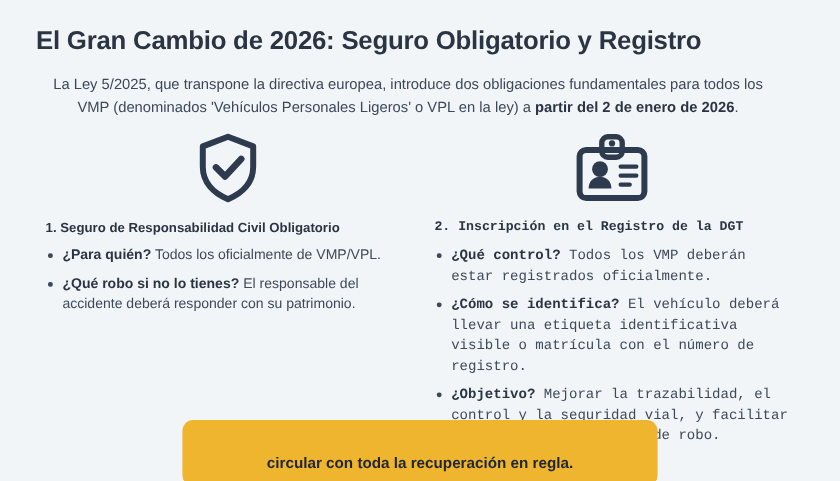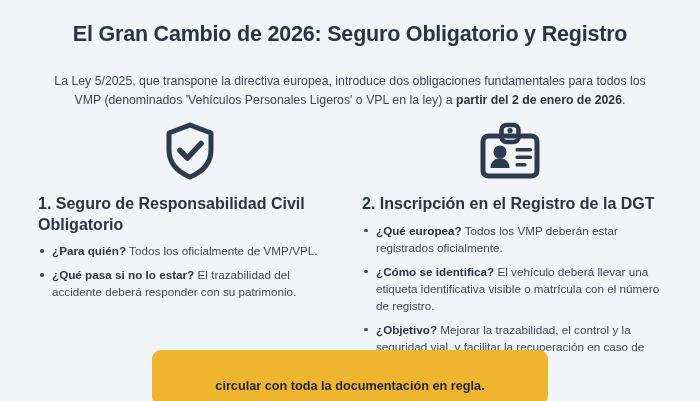--- a/index.html
+++ b/index.html
@@ -15,40 +15,40 @@
     overflow: hidden;
     position: relative;
   }
   .infographic {
     width: 700px;
     height: 401px;
     box-sizing: border-box;
     padding: 18px 30px 0 30px;
     display: flex;
     flex-direction: column;
-    align-items: center;
+    align-items: flex-start;
     position: relative;
   }
   .title {
     font-size: 21.5px;
     font-weight: bold;
     color: #2B3442;
     text-align: center;
     letter-spacing: -0.2px;
     line-height: 1.2;
     margin: 4px 0 0 0;
     white-space: nowrap;
   }
   .subtitle {
     font-size: 12.3px;
     line-height: 1.55;
     color: #3C4758;
     text-align: center;
     max-width: 620px;
-    margin: 24px 0 0 0;
+    margin: 13px 0 0 0;
   }
   .subtitle b {
     font-weight: bold;
     color: #2B3442;
   }
   .icons-row {
     width: 100%;
     display: flex;
     margin-top: 10px;
   }
@@ -64,23 +64,23 @@
     display: flex;
     margin-top: 12px;
     box-sizing: border-box;
     padding: 0 8px;
   }
   .col {
     width: 50%;
     box-sizing: border-box;
   }
   .col.left { padding-right: 20px; }
-  .col.right { padding-left: 12px; }
+  .col.right { padding-left: 12px; font-family: Liberation Mono, monospace; }
   .col-heading {
-    font-size: 16px;
+    font-size: 11px;
     font-weight: bold;
     color: #2B3442;
     margin: 0 0 8px 0;
     line-height: 1.3;
   }
   ul.bullets {
     list-style: none;
     margin: 0;
     padding: 0;
   }
@@ -156,33 +156,33 @@
       </span>
     </div>
   </div>
 
   <div class="columns">
 
     <div class="col left">
       <h2 class="col-heading">1. Seguro de Responsabilidad Civil Obligatorio</h2>
       <ul class="bullets">
         <li><b>¿Para quién?</b><span> Todos los oficialmente de VMP/VPL.</span></li>
-        <li><b>¿Qué pasa si no lo estar?</b><span> El trazabilidad del accidente deberá responder con su patrimonio.</span></li>
+        <li><b>¿Qué robo si no lo tienes?</b><span> El responsable del accidente deberá responder con su patrimonio.</span></li>
       </ul>
     </div>
 
     <div class="col right">
       <h2 class="col-heading">2. Inscripción en el Registro de la DGT</h2>
       <ul class="bullets">
-        <li><b>¿Qué europea?</b><span> Todos los VMP deberán estar registrados oficialmente.</span></li>
+        <li><b>¿Qué control?</b><span> Todos los VMP deberán estar registrados oficialmente.</span></li>
         <li><b>¿Cómo se identifica?</b><span> El vehículo deberá llevar una etiqueta identificativa visible o matrícula con el número de registro.</span></li>
         <li><b>¿Objetivo?</b><span> Mejorar la trazabilidad, el control y la seguridad vial, y facilitar la recuperación en caso de robo.</span></li>
       </ul>
     </div>
 
   </div>
 
   <div class="banner">
     <br>
-    <span>circular con toda la documentación en regla.</span>
+    <span>circular con toda la recuperación en regla.</span>
   </div>
 
 </div>
 
 </body></html>

